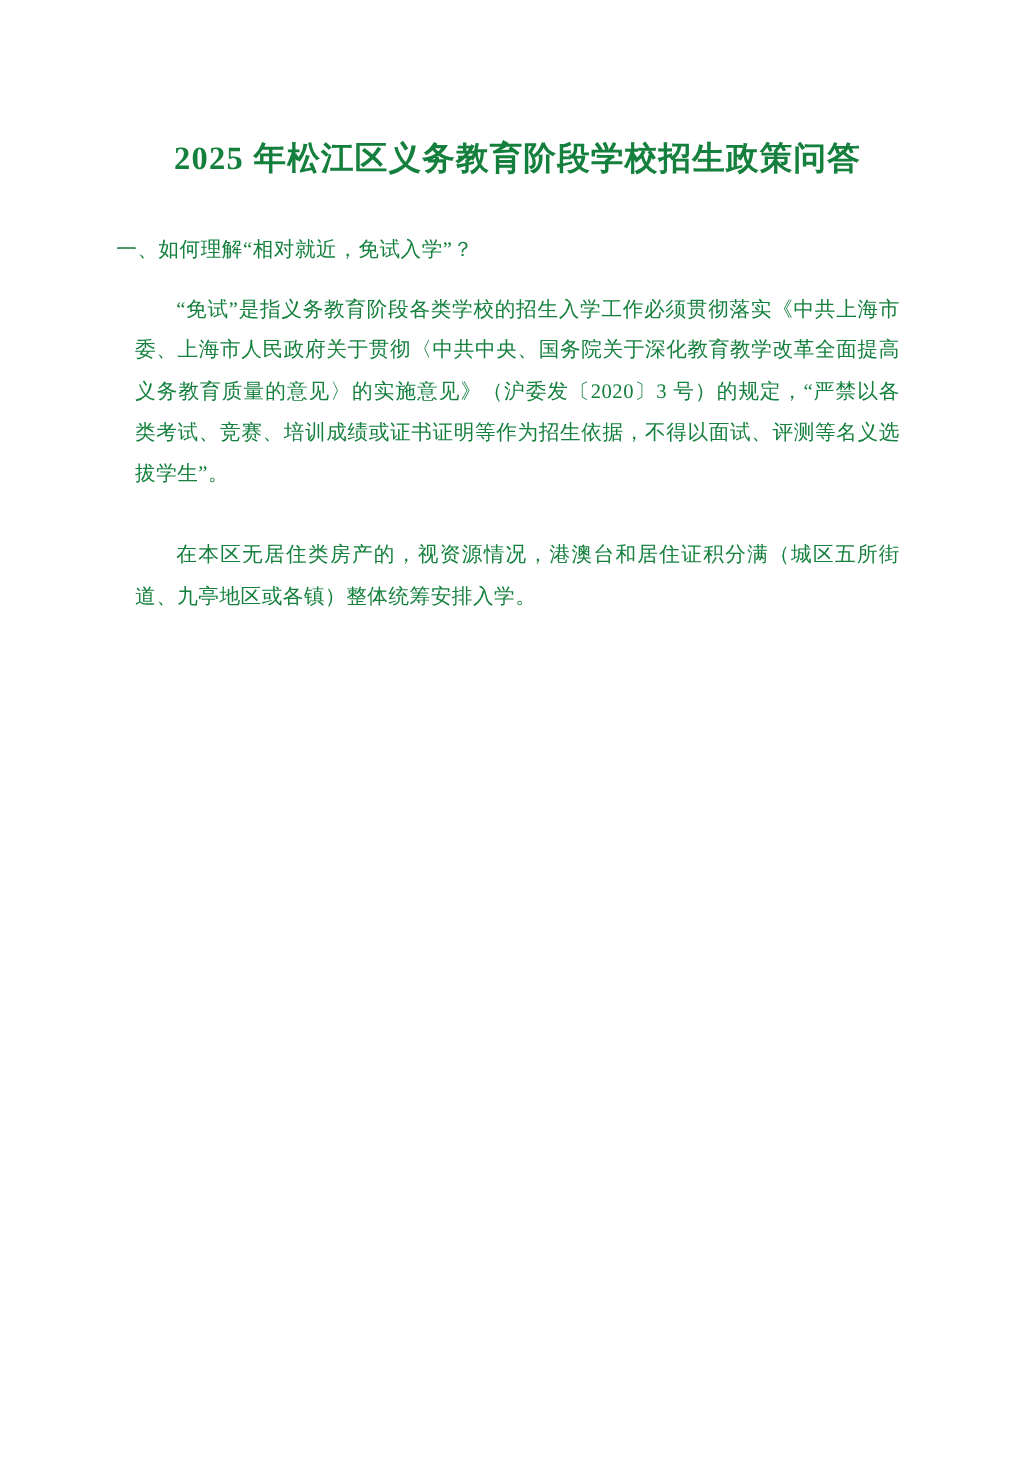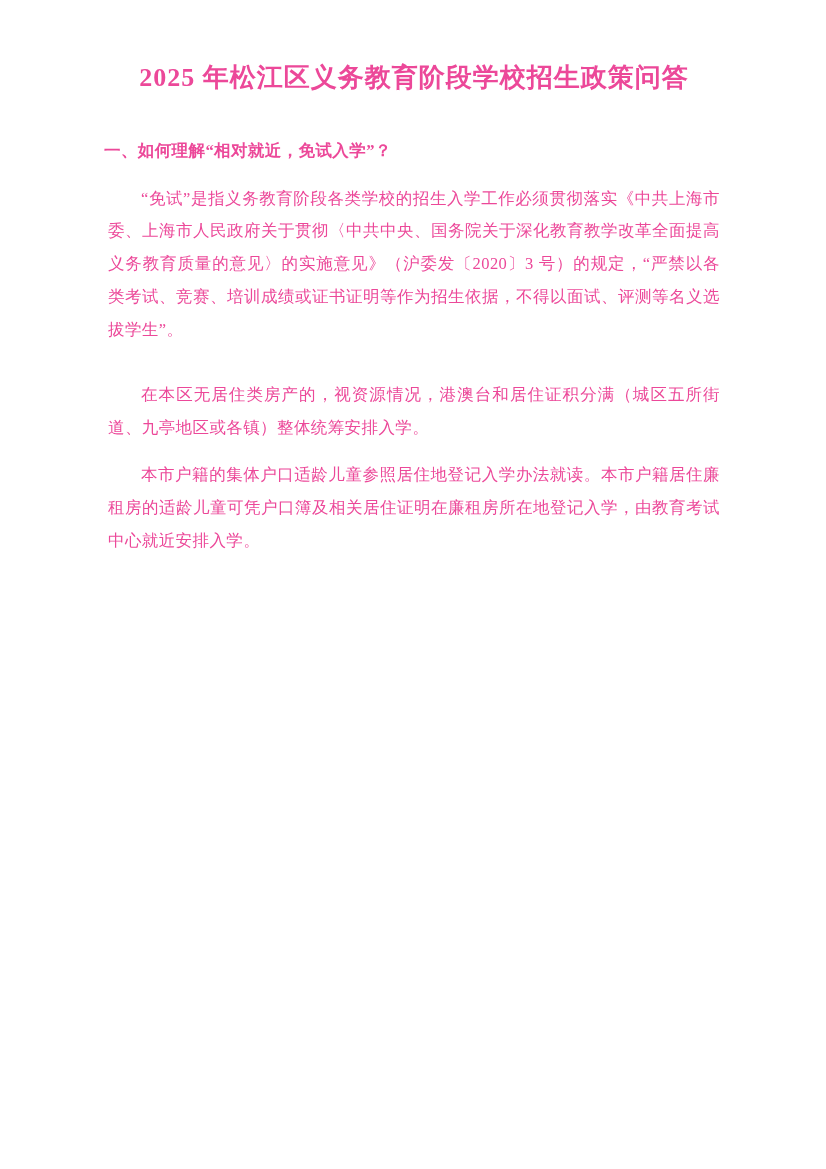--- a/index.html
+++ b/index.html
@@ -5,39 +5,39 @@
   html, body {
     margin: 0;
     padding: 0;
     background: #ffffff;
   }
   .page {
     position: relative;
     width: 826px;
     height: 1169px;
     background: #ffffff;
-    color: #ec4899;
+    color: #15803d;
     box-sizing: border-box;
-    padding: 59px 91px 0 93px;
+    padding: 108px 91px 0 93px;
     overflow: hidden;
     font-family: "Liberation Serif", "DejaVu Serif", serif;
   }
   .doc-title {
     margin: 0 0 38px 0;
     font-size: 26px;
     font-weight: 700;
     line-height: 38px;
     text-align: center;
     letter-spacing: 1px;
     white-space: nowrap;
   }
   .sec-heading {
-    margin: 11px;
+    margin: 0;
     font-size: 16.5px;
-    font-weight: 700;
+    font-weight: 400;
     line-height: 32.7px;
     letter-spacing: 0.4px;
     text-align: left;
   }
   .para {
     margin: 15px;
     font-size: 16.5px;
     font-weight: 400;
     line-height: 32.7px;
     letter-spacing: 0.4px;
@@ -56,16 +56,15 @@
 
   <h1 class="doc-title">2025 年松江区义务教育阶段学校招生政策问答</h1>
 
   <section>
     <h2 class="sec-heading">一、如何理解“相对就近，免试入学”？</h2>
     <p class="para">“免试”是指义务教育阶段各类学校的招生入学工作必须贯彻落实《中共上海市委、上海市人民政府关于贯彻〈中共中央、国务院关于深化教育教学改革全面提高义务教育质量的意见〉的实施意见》（沪委发〔2020〕3 号）的规定，“严禁以各类考试、竞赛、培训成绩或证书证明等作为招生依据，不得以面试、评测等名义选拔学生”。</p>
   </section>
 
   <section class="section-gap">
     <p class="para">在本区无居住类房产的，视资源情况，港澳台和居住证积分满（城区五所街道、九亭地区或各镇）整体统筹安排入学。</p>
-    <p class="para">本市户籍的集体户口适龄儿童参照居住地登记入学办法就读。本市户籍居住廉租房的适龄儿童可凭户口簿及相关居住证明在廉租房所在地登记入学，由教育考试中心就近安排入学。</p>
   </section>
 
 </div>
 
 </body></html>

